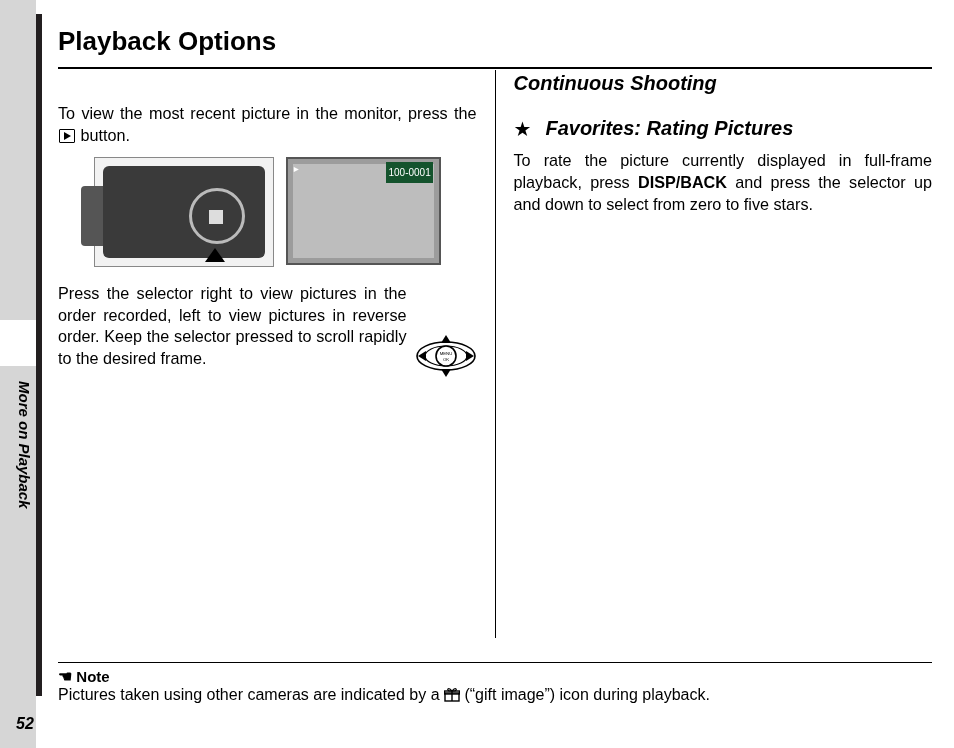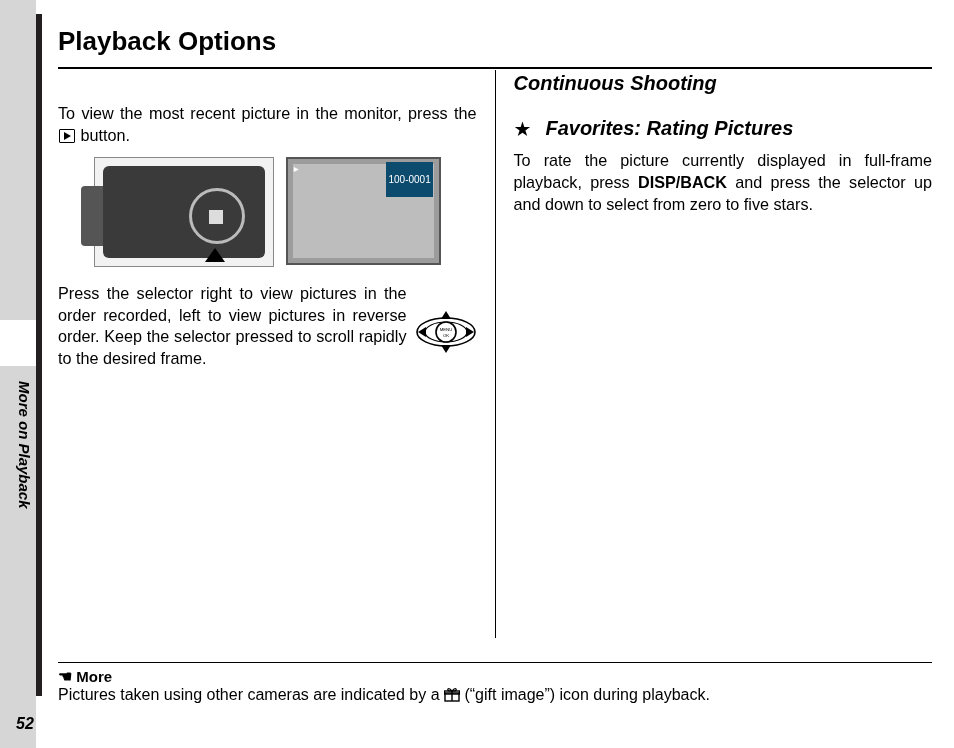--- a/index.html
+++ b/index.html
@@ -25,27 +25,27 @@
   .col-left { padding-right: 18px; margin-top: 33px; }
   .col-right { padding-left: 18px; border-left: 1px solid #000; }
   .justify { text-align: justify; }
   .para { margin-bottom: 10px; }
   .img-row { display: flex; gap: 12px; justify-content: center; margin: 10px 0 16px 0; }
   .illus { border: 1px solid #888; background: #f2f2f2; display: flex; align-items: center; justify-content: center; color:#777; font-size:10px; }
   .illus-cam { width: 180px; height: 110px; position: relative; }
   .illus-photo { width: 155px; height: 108px; position: relative; background:#9c9c9c; border:2px solid #555; }
   .photo-inner { position:absolute; inset:5px; background:#bdbdbd; }
   .photo-top { position:absolute; top:3px; left:6px; font-size:10px; color:#fff; }
-  .photo-top-right { position:absolute; top:3px; right:6px; font-size:10px; color:#fff; background:#0c4a6e; padding:11px 2px; }
+  .photo-top-right { position:absolute; top:3px; right:6px; font-size:10px; color:#fff; background:#14532d; padding:4px 2px; }
   .cam-body { position:absolute; inset:8px; background:#3a3a3a; border-radius:6px; }
   .cam-lens { position:absolute; left:-14px; top:28px; width:40px; height:60px; background:#555; border-radius:4px; }
   .cam-circle { position:absolute; right:28px; top:30px; width:56px; height:56px; border:3px solid #bbb; border-radius:50%; }
   .cam-play { position:absolute; right:50px; top:52px; width:14px; height:14px; background:#ddd; }
   .cam-arrow { position:absolute; right:48px; bottom:4px; width:0;height:0;border-left:10px solid transparent;border-right:10px solid transparent;border-bottom:14px solid #000;}
-  .sel-row { display:flex; align-items:center; gap:8px; }
+  .sel-row { display:flex; align-items:flex-end; gap:8px; }
   .sel-text { flex:1; }
   .sel-icon { width:62px; flex:0 0 62px; padding-top:2px; }
   .h2 { font-weight:700; font-style: italic; font-size:20px; margin-bottom:8px; }
   .h2-row { display:flex; align-items:center; gap:6px; margin-top:18px; margin-bottom:8px;}
   .h2-row .h2 { margin-bottom:0;margin-left:8px; }
   .star { font-size:20px; line-height:1; }
   .disp { font-weight:700; }
   .play-icon { display:inline-block; vertical-align:-2px; width:16px;height:14px;border:1.6px solid #000; border-radius:1px; position:relative; margin:0 1px;}
   .play-icon::after{content:"";position:absolute;left:4px;top:2px;width:0;height:0;border-top:4.5px solid transparent;border-bottom:4.5px solid transparent;border-left:7px solid #000;}
   
@@ -123,21 +123,21 @@
       <p class="para justify">
         <span>To rate the picture currently displayed in full-frame playback, press </span><span class="disp">DISP/BACK</span><span> and press the selector up and down to select from zero to five stars.</span>
       </p>
     </div>
   </div>
 
   <div class="note-block">
     <div class="note-hr"></div>
     <div class="note-head">
       <span class="note-hand">☚</span>
-      <span>More</span>
+      <span>Note</span>
     </div>
     <p>
       <span>Pictures taken using other cameras are indicated by a </span>
       <span class="gift-icon">
         <svg width="16" height="14" viewBox="0 0 16 14">
           <rect x="1" y="5" width="14" height="8" fill="none" stroke="#000" stroke-width="1.4"></rect>
           <rect x="0.5" y="3" width="15" height="3" fill="none" stroke="#000" stroke-width="1.4"></rect>
           <line x1="8" y1="3" x2="8" y2="13" stroke="#000" stroke-width="1.4"></line>
           <path d="M8 3 C5 -1, 2 1, 5 3 Z M8 3 C11 -1, 14 1, 11 3 Z" fill="none" stroke="#000" stroke-width="1.2"></path>
         </svg>

